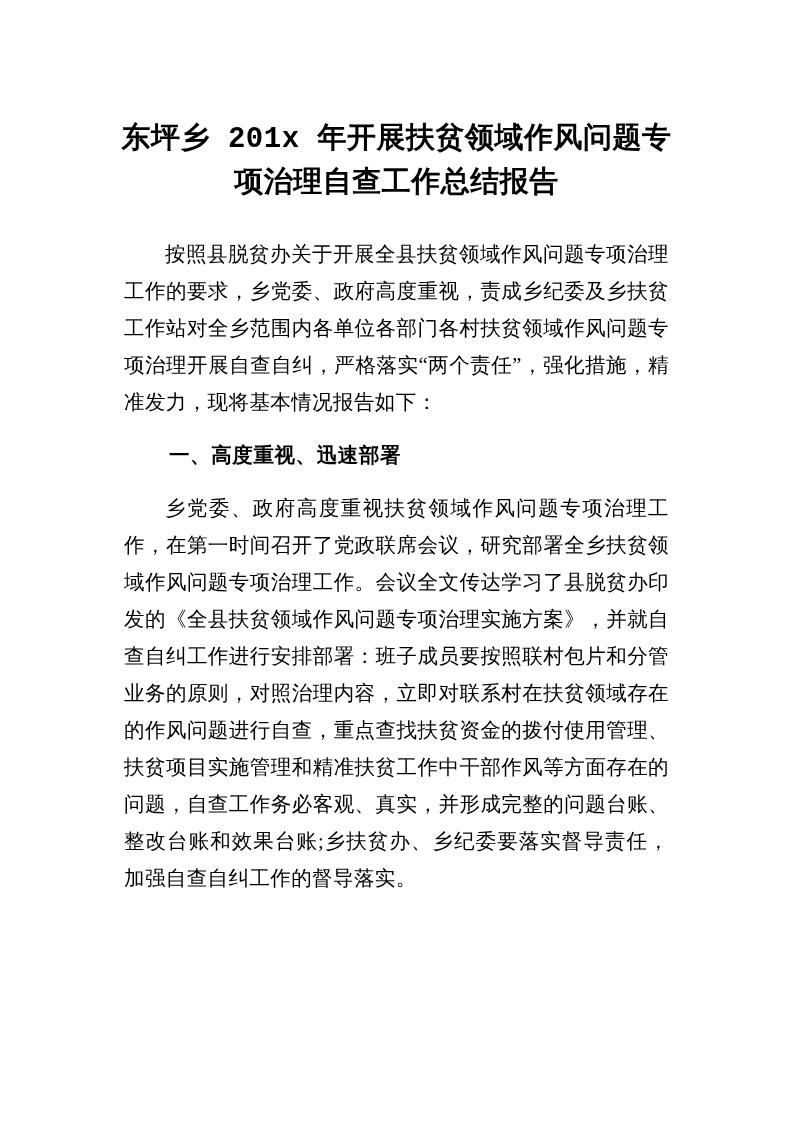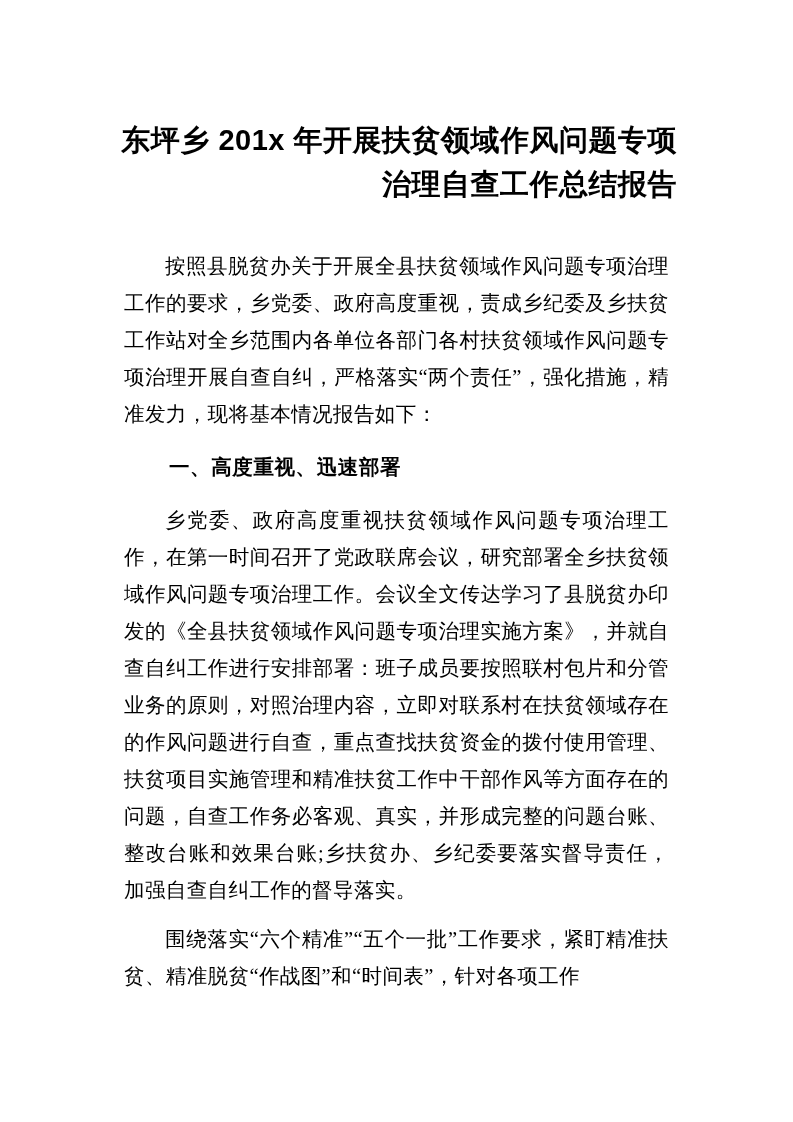--- a/index.html
+++ b/index.html
@@ -15,27 +15,27 @@
     overflow: hidden;
   }
   .page {
     width: 793px;
     height: 1122px;
     box-sizing: border-box;
     padding: 118px 112px 40px 112px;
     position: relative;
   }
   .doc-title {
-    font-family: Liberation Sans, sans-serif;
+    font-family: Liberation Mono, monospace;
     font-weight: bold;
     font-size: 29px;
     line-height: 44px;
-    text-align: right;
+    text-align: center;
     letter-spacing: 0.5px;
-    margin: 0 0 42px 0;
+    margin: 0 0 30px 0;
     padding: 0 4px;
   }
   .para {
     font-size: 20.5px;
     line-height: 37px;
     text-align: justify;
     text-justify: inter-ideograph;
     margin: 12px;
     text-indent: 2em;
     letter-spacing: 0.4px;
@@ -57,15 +57,14 @@
 
   <h1 class="doc-title">东坪乡 201x 年开展扶贫领域作风问题专项治理自查工作总结报告</h1>
 
   <p class="para">按照县脱贫办关于开展全县扶贫领域作风问题专项治理工作的要求，乡党委、政府高度重视，责成乡纪委及乡扶贫工作站对全乡范围内各单位各部门各村扶贫领域作风问题专项治理开展自查自纠，严格落实“两个责任”，强化措施，精准发力，现将基本情况报告如下：</p>
 
   <p class="heading">一、高度重视、迅速部署</p>
 
   <p class="para">乡党委、政府高度重视扶贫领域作风问题专项治理工作，在第一时间召开了党政联席会议，研究部署全乡扶贫领域作风问题专项治理工作。会议全文传达学习了县脱贫办印发的《全县扶贫领域作风问题专项治理实施方案》，并就自查自纠工作进行安排部署：班子成员要按照联村包片和分管业务的原则，对照治理内容，立即对联系村在扶贫领域存在的作风问题进行自查，重点查找扶贫资金的拨付使用管理、扶贫项目实施管理和精准扶贫工作中干部作风等方面存在的问题，自查工作务必客观、真实，并形成完整的问题台账、整改台账和效果台账;乡扶贫办、乡纪委要落实督导责任，加强自查自纠工作的督导落实。</p>
 
 
-  <p class="para">围绕落实“六个精准”“五个一批”工作要求，紧盯精准扶贫、精准脱贫“作战图”和“时间表”，针对各项工作</p>
 
 </div>
 
 </body></html>

